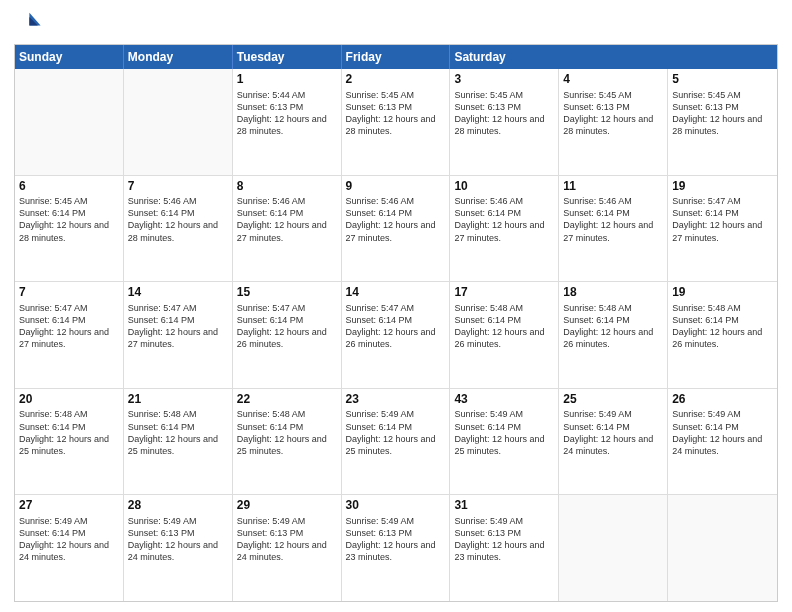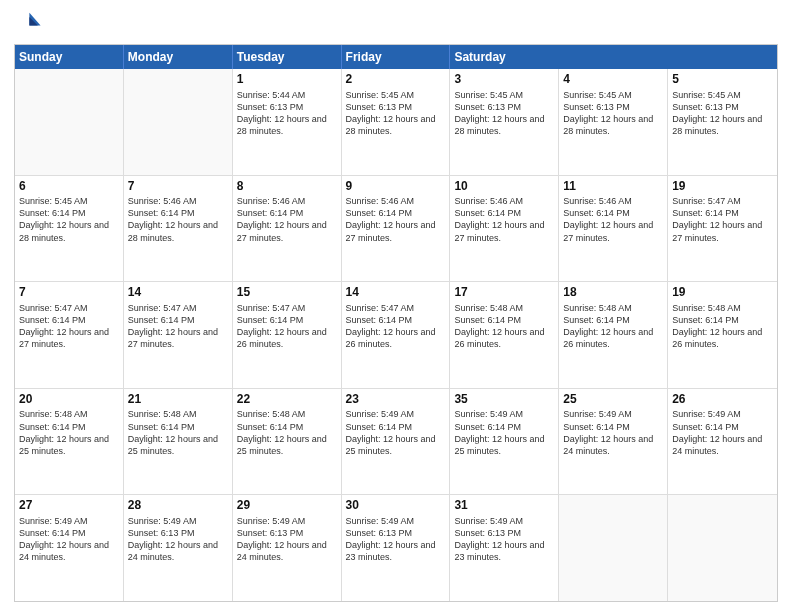--- a/index.html
+++ b/index.html
@@ -276,21 +276,21 @@
 Sunset: 6:14 PM
 Daylight: 12 hours and 25 minutes.</div>
           </div>
           <div class="cal-cell">
             <span class="day-num">23</span>
             <div class="cell-info" style="white-space: pre-line;">Sunrise: 5:49 AM
 Sunset: 6:14 PM
 Daylight: 12 hours and 25 minutes.</div>
           </div>
           <div class="cal-cell">
-            <span class="day-num">35</span>
+            <span class="day-num">43</span>
             <div class="cell-info" style="white-space: pre-line;">Sunrise: 5:49 AM
 Sunset: 6:14 PM
 Daylight: 12 hours and 25 minutes.</div>
           </div>
           <div class="cal-cell">
             <span class="day-num">25</span>
             <div class="cell-info" style="white-space: pre-line;">Sunrise: 5:49 AM
 Sunset: 6:14 PM
 Daylight: 12 hours and 24 minutes.</div>
           </div>

